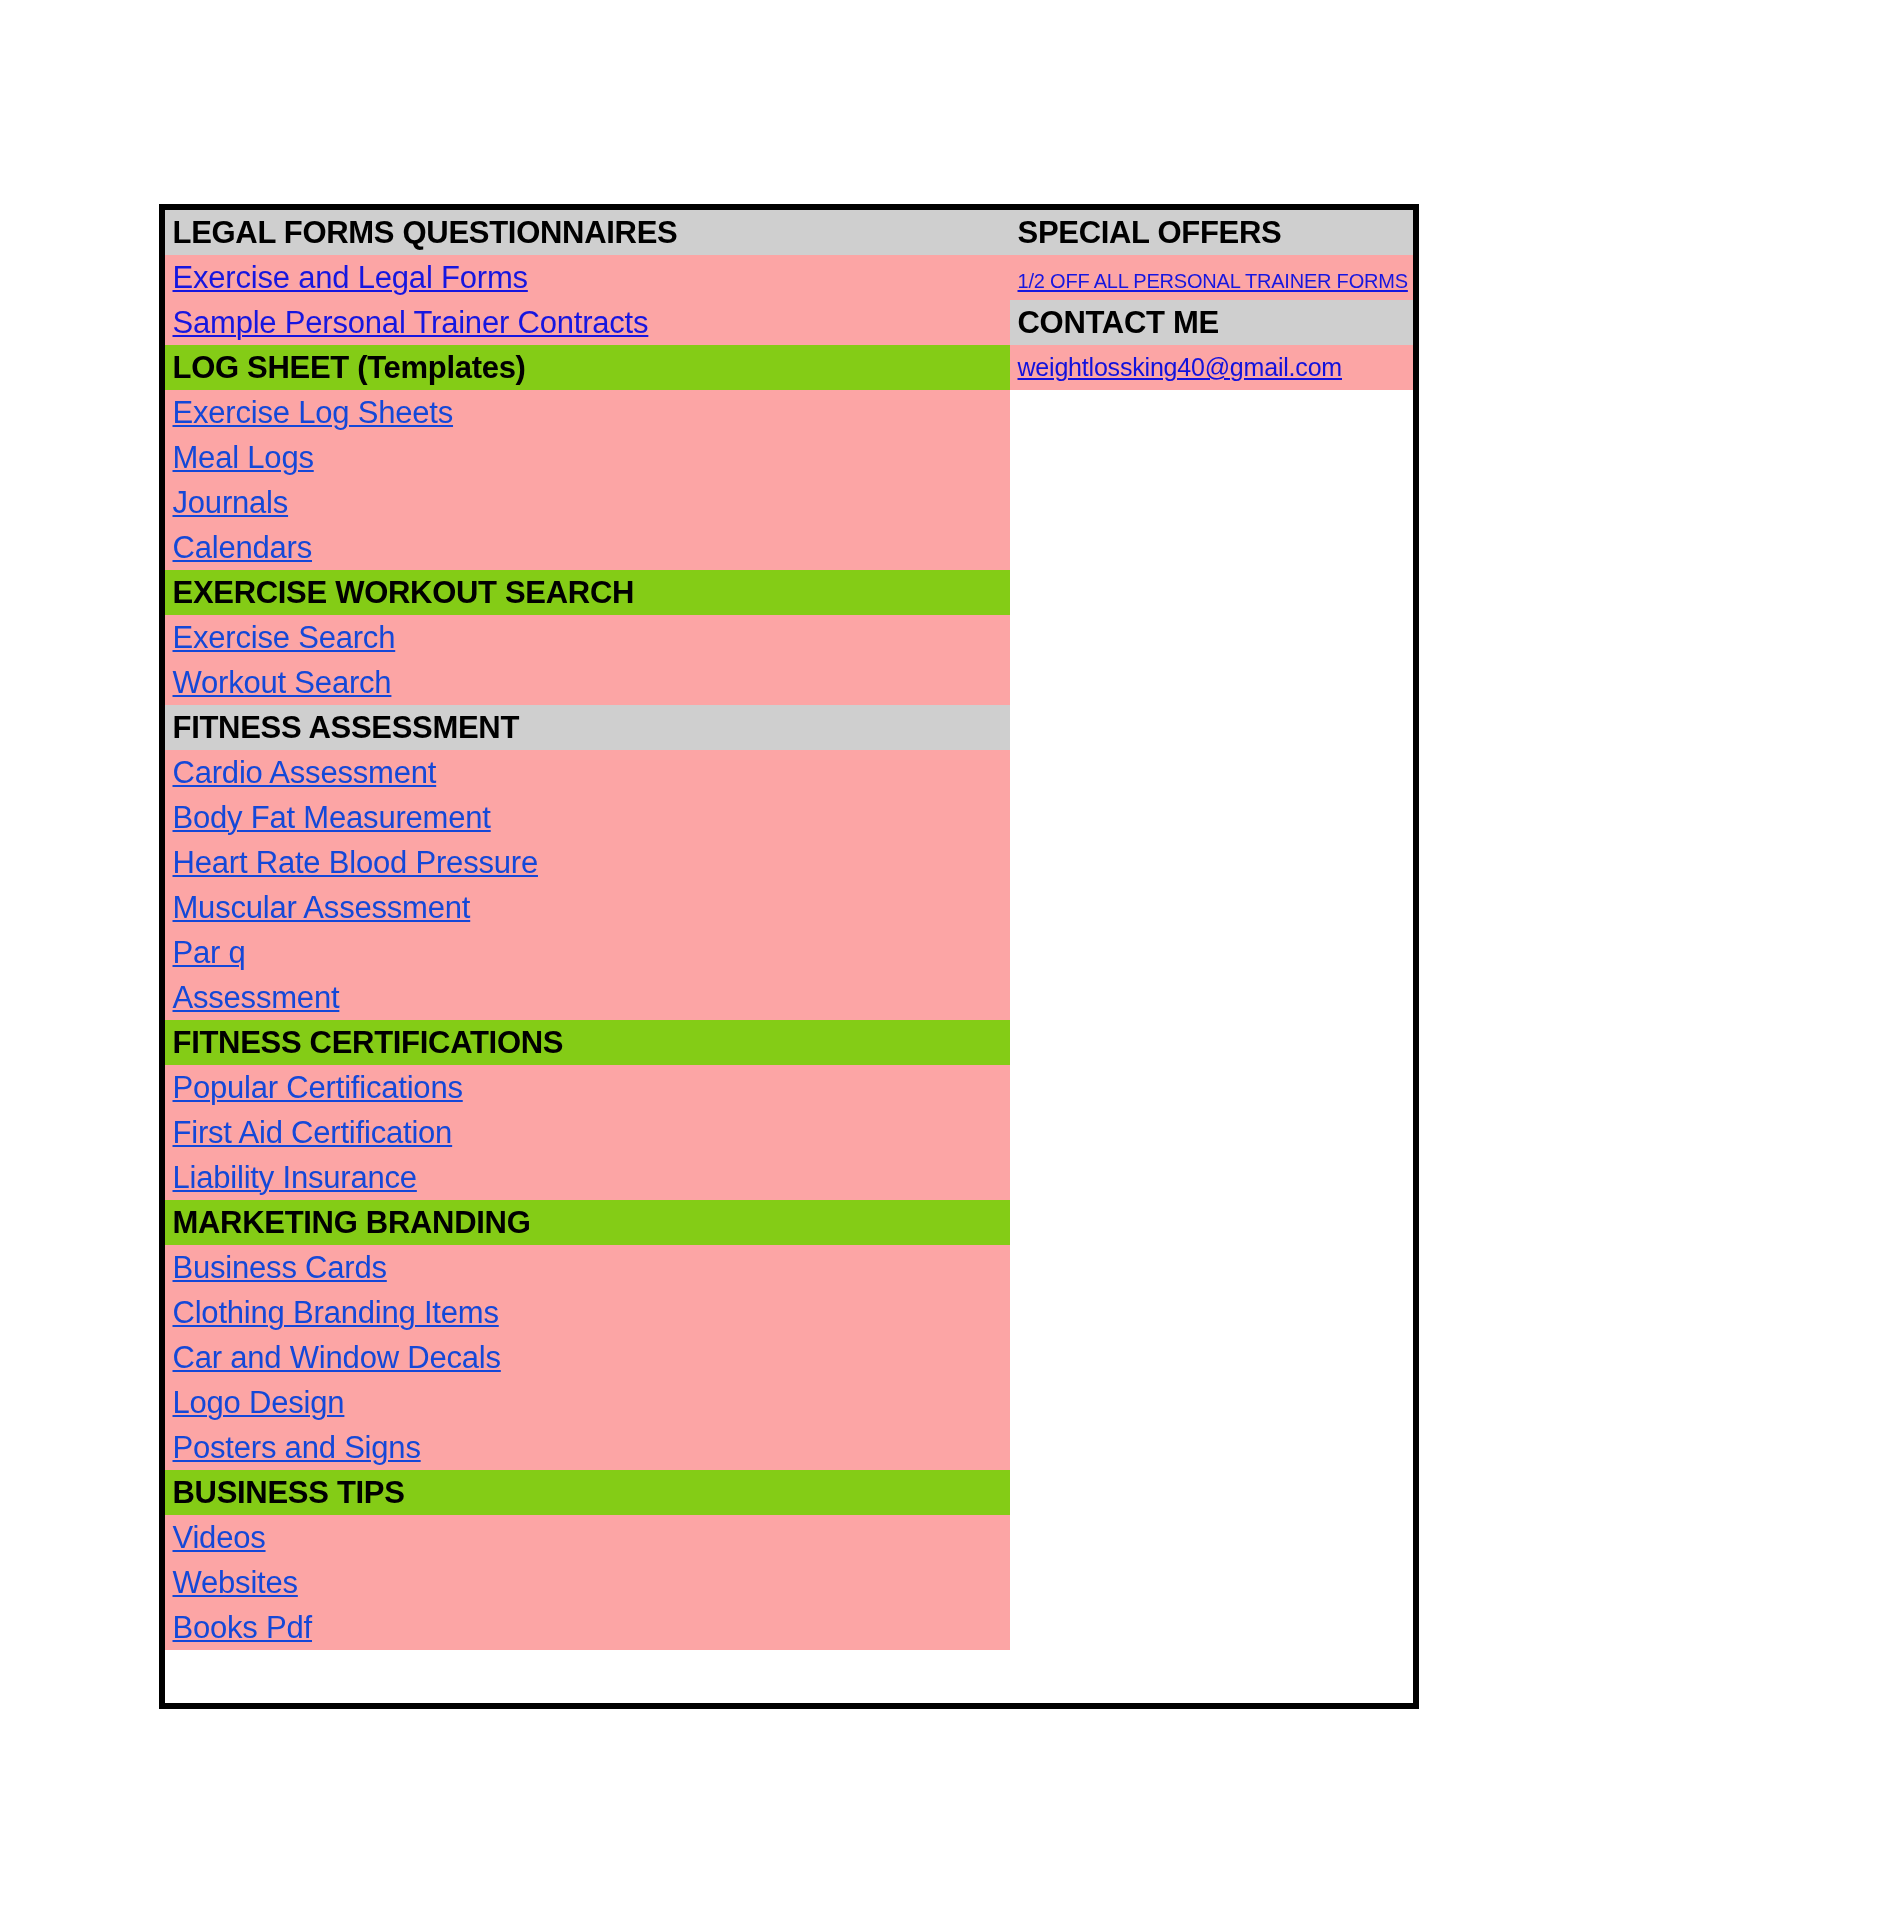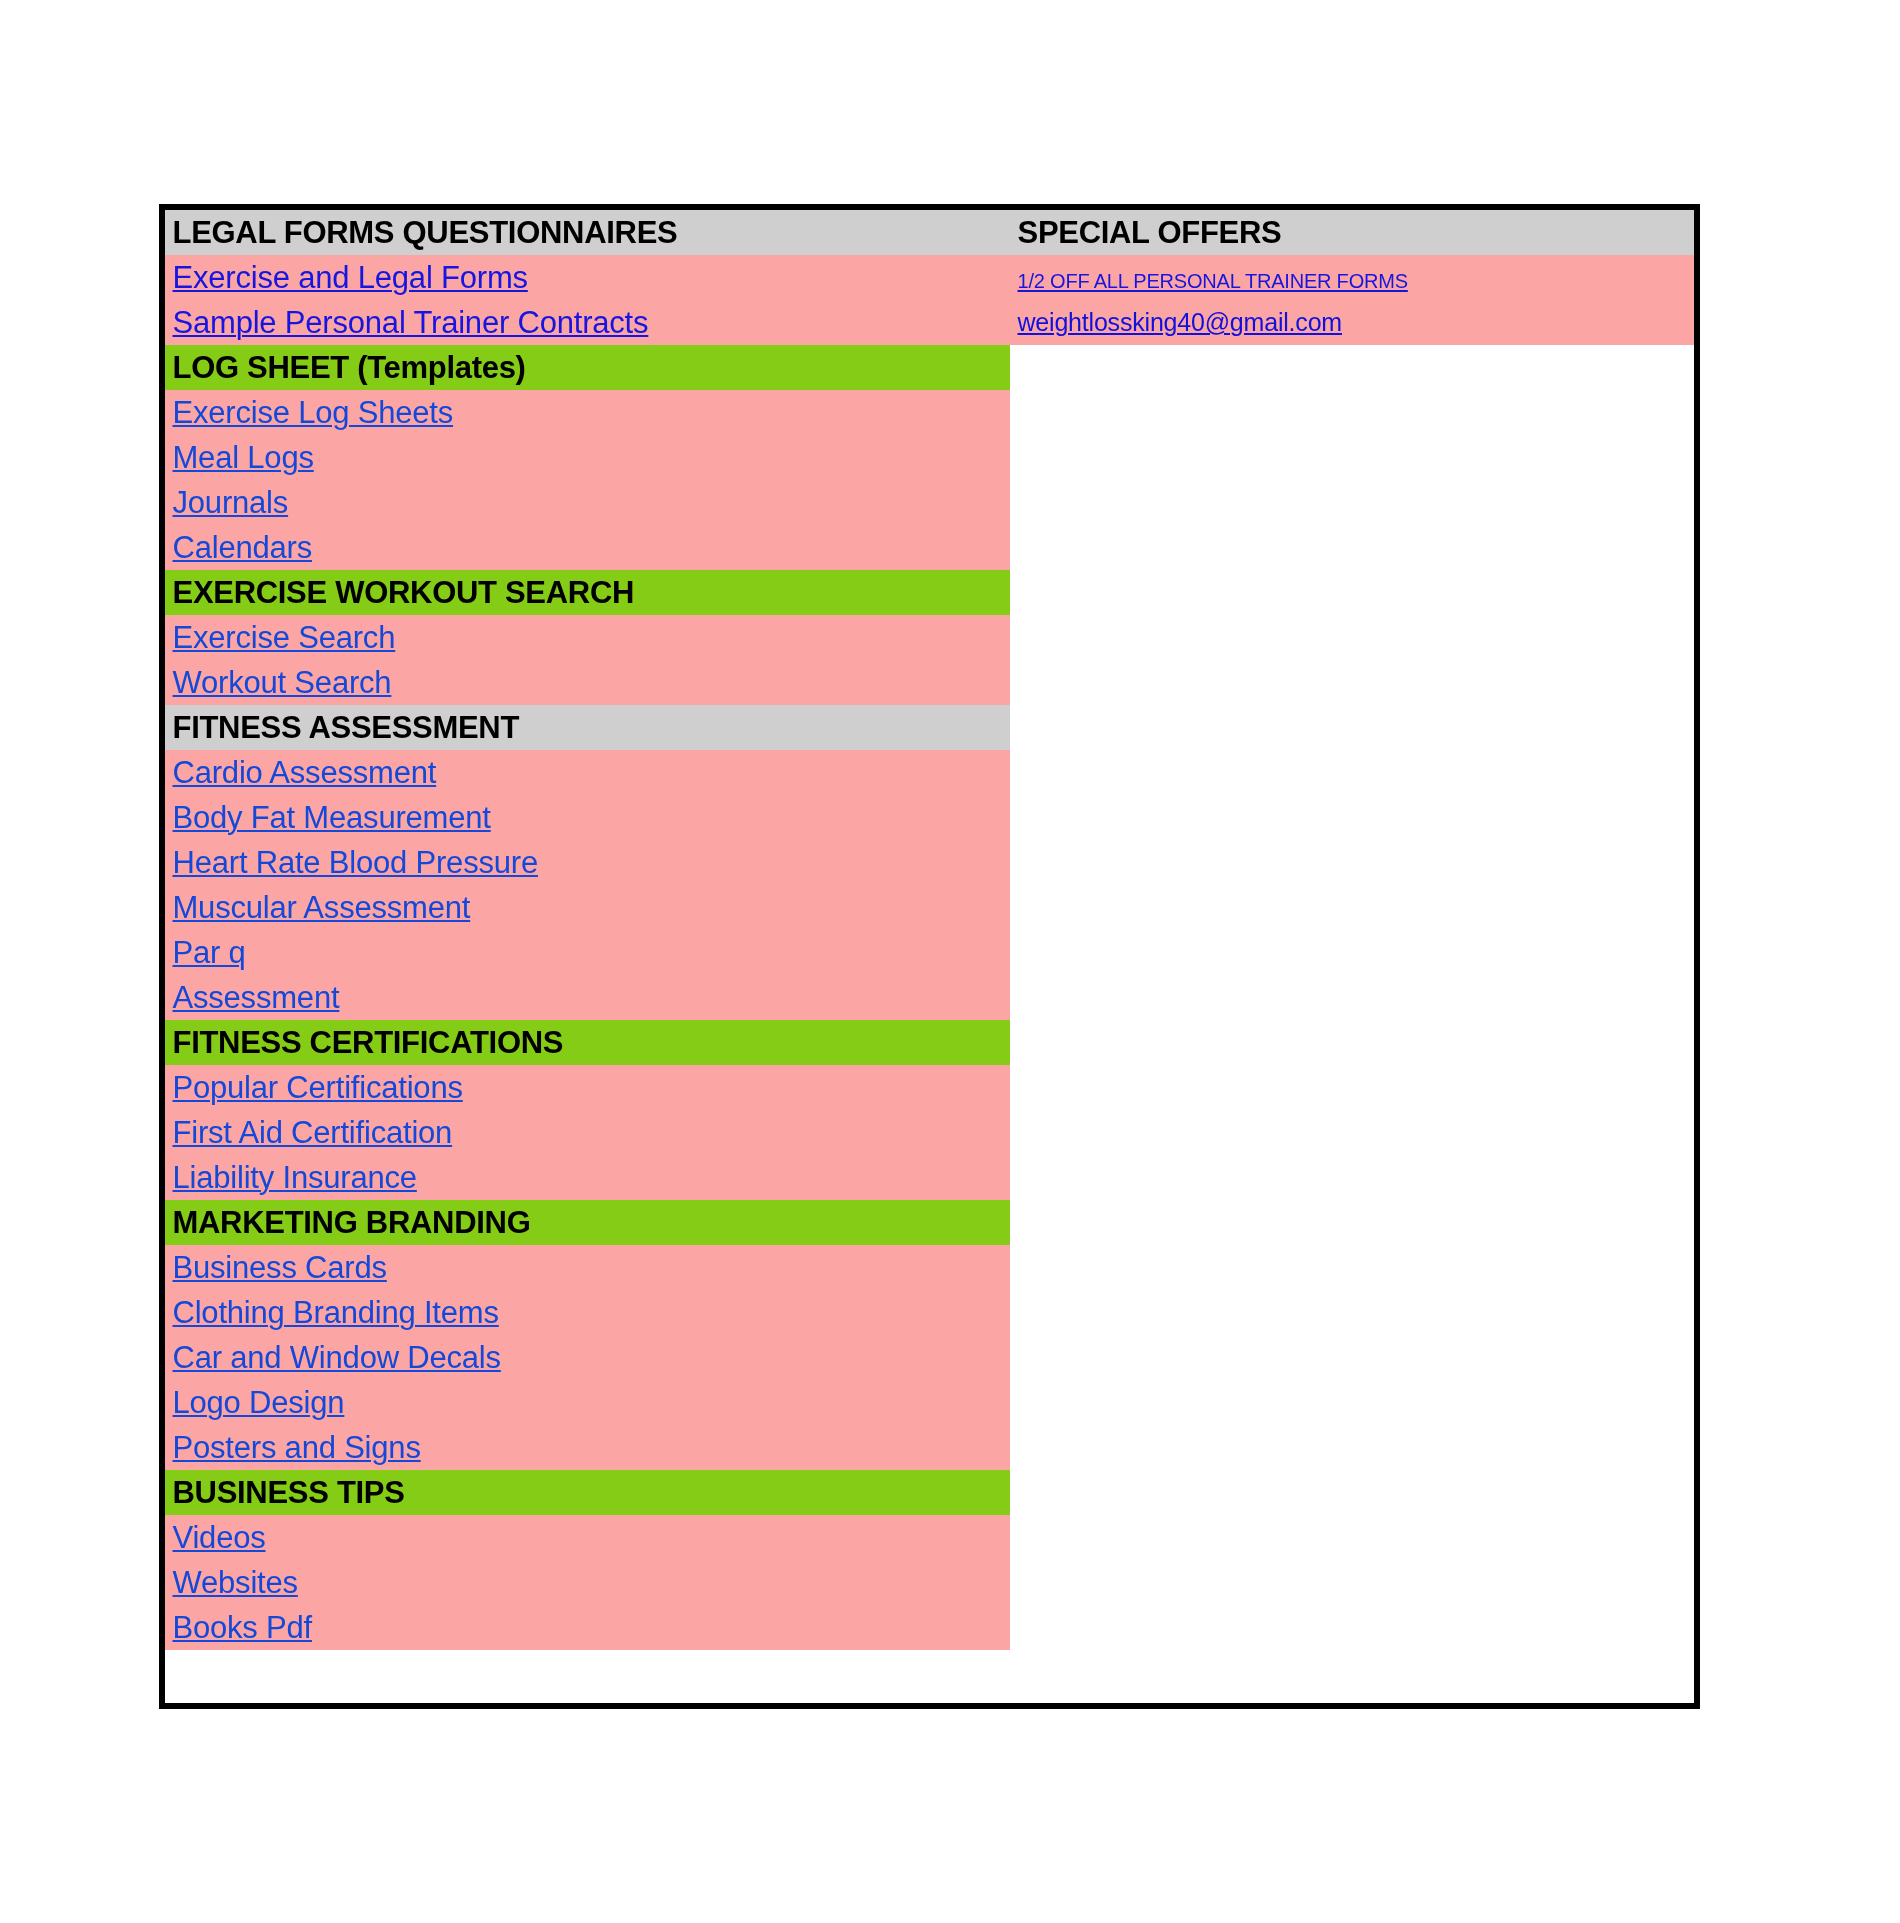--- a/index.html
+++ b/index.html
@@ -19,21 +19,21 @@
     width: 1900px;
     height: 1924px;
     background: #ffffff;
   }
 
   
   #sidebar-table {
     position: absolute;
     left: 159px;
     top: 204px;
-    width: 1541px;
+    width: 1260px;
     height: 1505px;
     border: 6.8px solid #000000;
     box-sizing: border-box;
     background: #ffffff;
     display: flex;
     flex-direction: row;
     align-items: flex-start;
     overflow: hidden;
   }
 
@@ -137,20 +137,21 @@
         <div class="row section-header light">BUSINESS TIPS</div>
         <div class="row link-row"><a href="#">Videos</a></div>
         <div class="row link-row"><a href="#">Websites</a></div>
         <div class="row link-row"><a href="#">Books Pdf</a></div>
         <div class="tail-fill"></div>
       </div>
 
     <div class="column" id="col-right">
         <div class="row section-header dark">SPECIAL OFFERS</div>
         <div class="row link-row offer"><a href="#">1/2 OFF ALL PERSONAL TRAINER FORMS</a></div>
+        <div class="row section-header dark">CONTACT ME</div>
         <div class="row link-row email"><a href="#">weightlossking40@gmail.com</a></div>
         <div class="tail-fill"></div>
       </div>
 
   </div>
 
 </div>
 
 
 </body></html>

